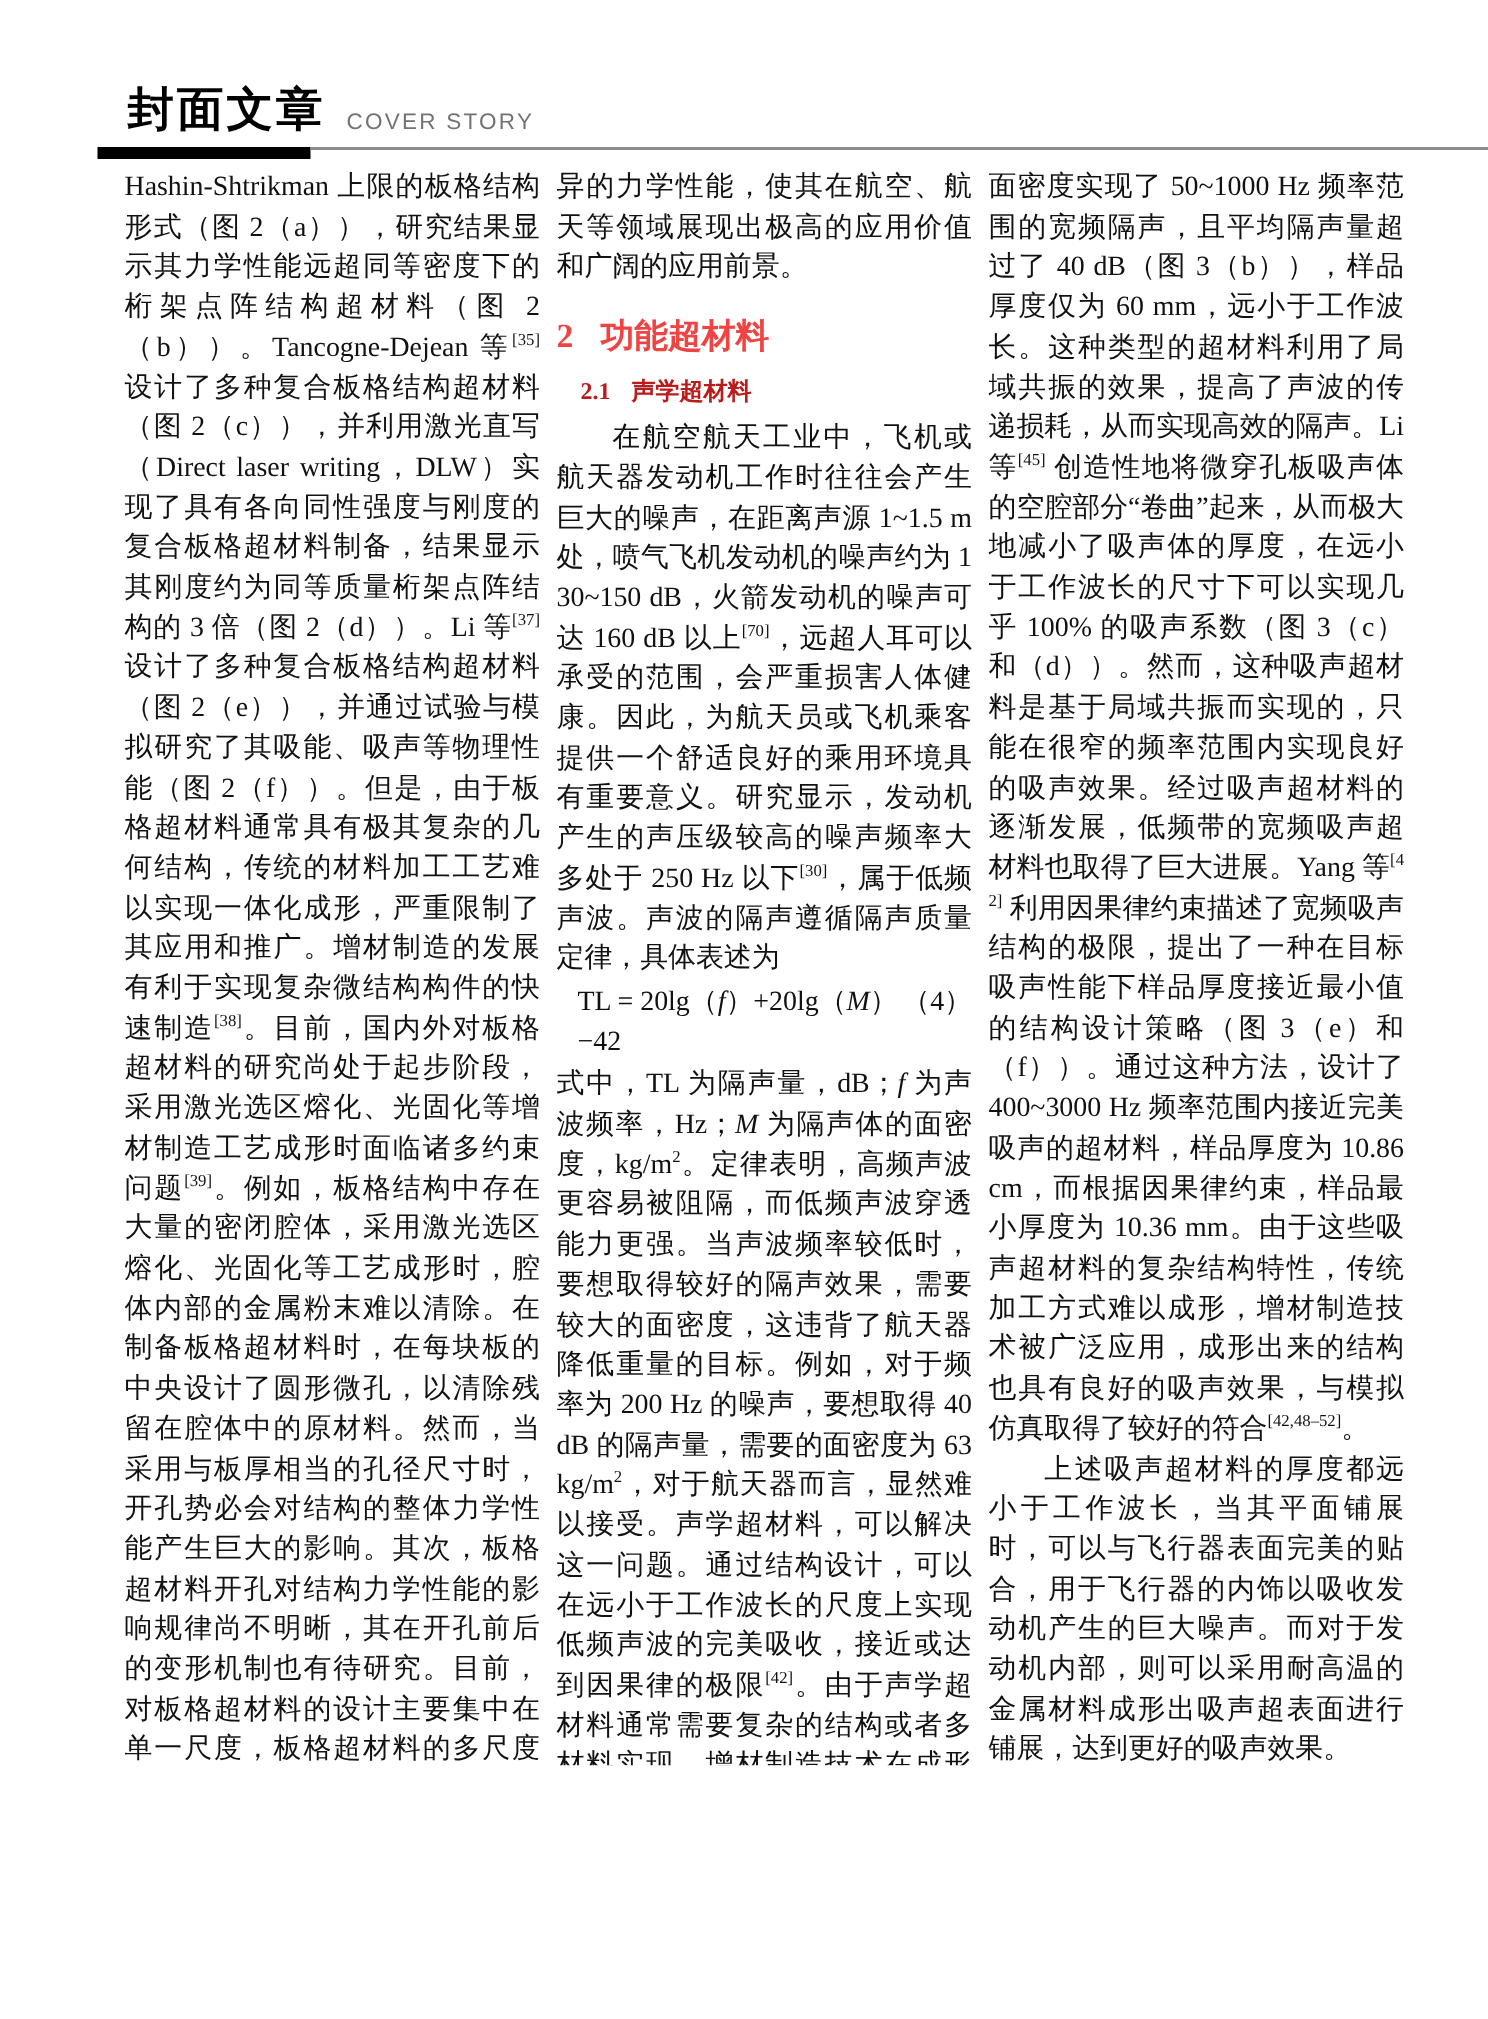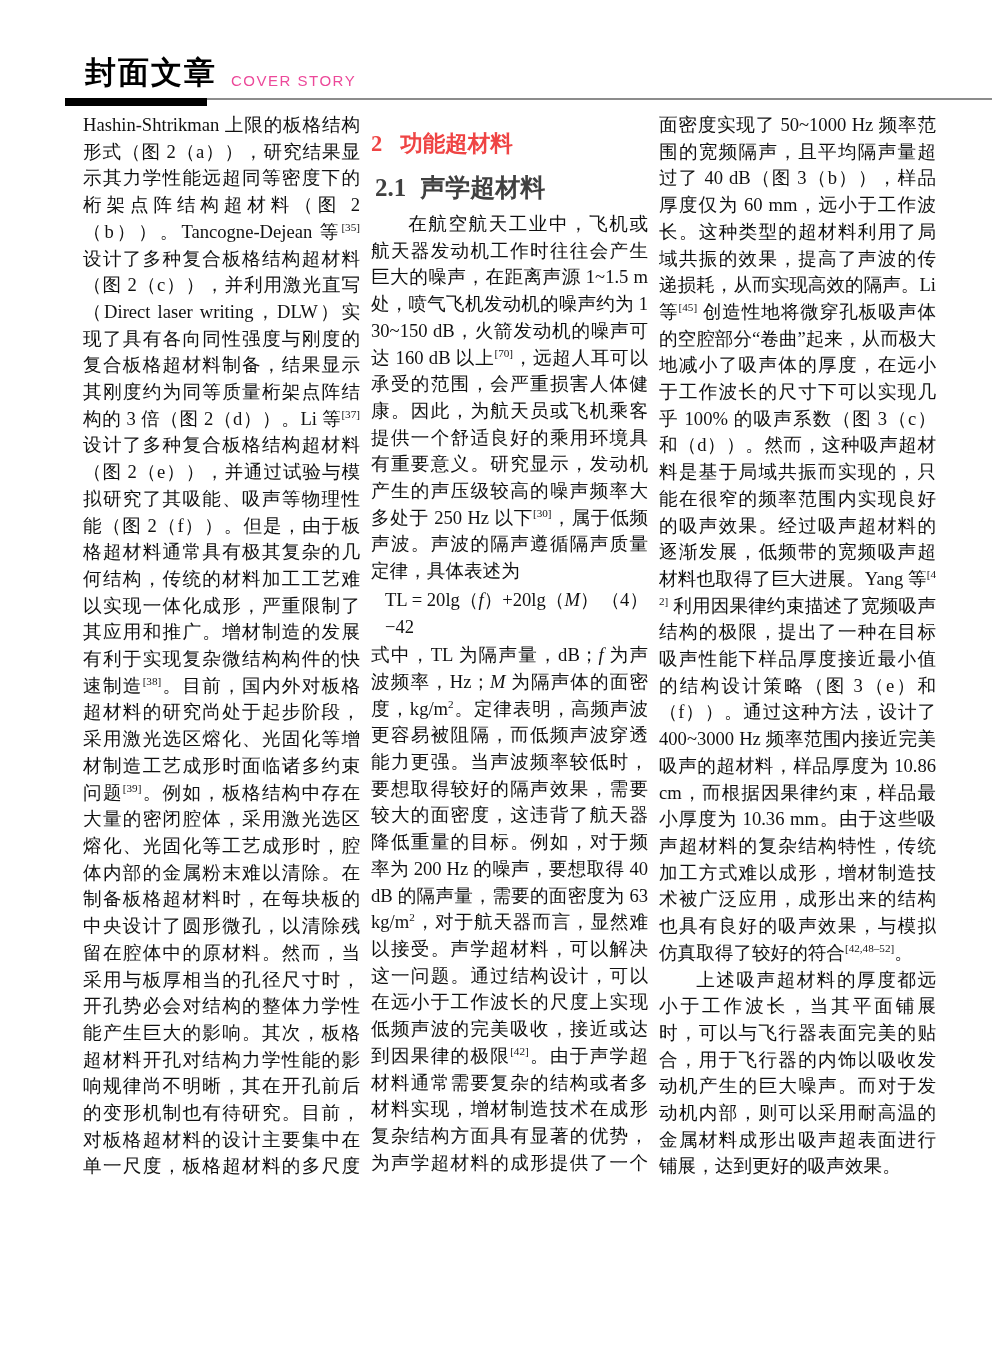--- a/index.html
+++ b/index.html
@@ -102,23 +102,23 @@
     color: #ef4444;
   }
   .sec-heading .hnum {
     font-family: "Liberation Serif", serif;
     font-weight: bold;
     margin-right: 18px;
   }
   .sub-heading {
     font-family: "Liberation Sans", sans-serif;
     font-weight: bold;
-    font-size: 25px;
-    margin: 7px 0 7px 4px;
-    color: #404040;
+    font-size: 16px;
+    margin: 7px 0 7px 16px;
+    color: #b91c1c;
   }
   .sub-heading .hnum {
     font-family: "Liberation Serif", serif;
     font-weight: bold;
     margin-right: 14px;
   }
   .equation {
     display: flex;
     justify-content: flex-start;
     font-size: 18.6px;
@@ -153,33 +153,34 @@
   }
 </style>
 </head>
 <body>
 
 <div class="page">
 
   <header class="hdr">
     <div class="hdr-titles">
       <span class="hdr-cn">封面文章</span>
-      <span class="hdr-en" style="color: #ec4899;">COVER STORY</span>
+      <span class="hdr-en" style="color: #737373;">COVER STORY</span>
     </div>
     <div class="hdr-rule">
       <span class="black-bar" style="background: rgb(0, 0, 0);"></span>
       <span class="gray-line" style="background: rgb(140, 140, 140);"></span>
     </div>
   </header>
 
   <main class="cols">
       <div class="col">
         <p class="para">Hashin-Shtrikman 上限的板格结构形式（图 2（a）），研究结果显示其力学性能远超同等密度下的桁架点阵结构超材料（图 2（b））。Tancogne-Dejean 等<sup>[35]</sup> 设计了多种复合板格结构超材料（图 2（c）），并利用激光直写（Direct laser writing，DLW）实现了具有各向同性强度与刚度的复合板格超材料制备，结果显示其刚度约为同等质量桁架点阵结构的 3 倍（图 2（d））。Li 等<sup>[37]</sup> 设计了多种复合板格结构超材料（图 2（e）），并通过试验与模拟研究了其吸能、吸声等物理性能（图 2（f））。但是，由于板格超材料通常具有极其复杂的几何结构，传统的材料加工工艺难以实现一体化成形，严重限制了其应用和推广。增材制造的发展有利于实现复杂微结构构件的快速制造<sup>[38]</sup>。目前，国内外对板格超材料的研究尚处于起步阶段，采用激光选区熔化、光固化等增材制造工艺成形时面临诸多约束问题<sup>[39]</sup>。例如，板格结构中存在大量的密闭腔体，采用激光选区熔化、光固化等工艺成形时，腔体内部的金属粉末难以清除。在制备板格超材料时，在每块板的中央设计了圆形微孔，以清除残留在腔体中的原材料。然而，当采用与板厚相当的孔径尺寸时，开孔势必会对结构的整体力学性能产生巨大的影响。其次，板格超材料开孔对结构力学性能的影响规律尚不明晰，其在开孔前后的变形机制也有待研究。目前，对板格超材料的设计主要集中在单一尺度，板格超材料的多尺度结构设计是未来的发展趋势。此外，目前仅有少量对单一尺度下的板格超材料进行均匀复合的设计报道，以结构单胞为基元对板格超材料进行非均匀构型化复合是实现板格超材料力学性能进一步提升的新思路。综上所述，板格超材料的研究尚处于起步阶段，其成形工艺优化与性能提升机制亟待研究，但其所具有的多孔结构特征和优</p>
       </div>
       <div class="col">
+        <p class="para">异的力学性能，使其在航空、航天等领域展现出极高的应用价值和广阔的应用前景。</p>
         <div class="sec-heading"><span class="hnum">2</span><span class="htxt">功能超材料</span></div>
         <div class="sub-heading"><span class="hnum">2.1</span><span class="htxt">声学超材料</span></div>
         <p class="para indent">在航空航天工业中，飞机或航天器发动机工作时往往会产生巨大的噪声，在距离声源 1~1.5 m 处，喷气飞机发动机的噪声约为 130~150 dB，火箭发动机的噪声可达 160 dB 以上<sup>[70]</sup>，远超人耳可以承受的范围，会严重损害人体健康。因此，为航天员或飞机乘客提供一个舒适良好的乘用环境具有重要意义。研究显示，发动机产生的声压级较高的噪声频率大多处于 250 Hz 以下<sup>[30]</sup>，属于低频声波。声波的隔声遵循隔声质量定律，具体表述为</p>
         <div class="equation">
           <span class="eq-body">TL = 20lg（<i>f</i>）+20lg（<i>M</i>）−42</span>
           <span class="eq-num">（4）</span>
         </div>
         <p class="para">式中，TL 为隔声量，dB；<i>f</i> 为声波频率，Hz；<i>M</i> 为隔声体的面密度，kg/m<sup>2</sup>。定律表明，高频声波更容易被阻隔，而低频声波穿透能力更强。当声波频率较低时，要想取得较好的隔声效果，需要较大的面密度，这违背了航天器降低重量的目标。例如，对于频率为 200 Hz 的噪声，要想取得 40 dB 的隔声量，需要的面密度为 63 kg/m<sup>2</sup>，对于航天器而言，显然难以接受。声学超材料，可以解决这一问题。通过结构设计，可以在远小于工作波长的尺度上实现低频声波的完美吸收，接近或达到因果律的极限<sup>[42]</sup>。由于声学超材料通常需要复杂的结构或者多材料实现，增材制造技术在成形复杂结构方面具有显著的优势，为声学超材料的成形提供了一个更加优化的方案。</p>
       </div>
       <div class="col">

